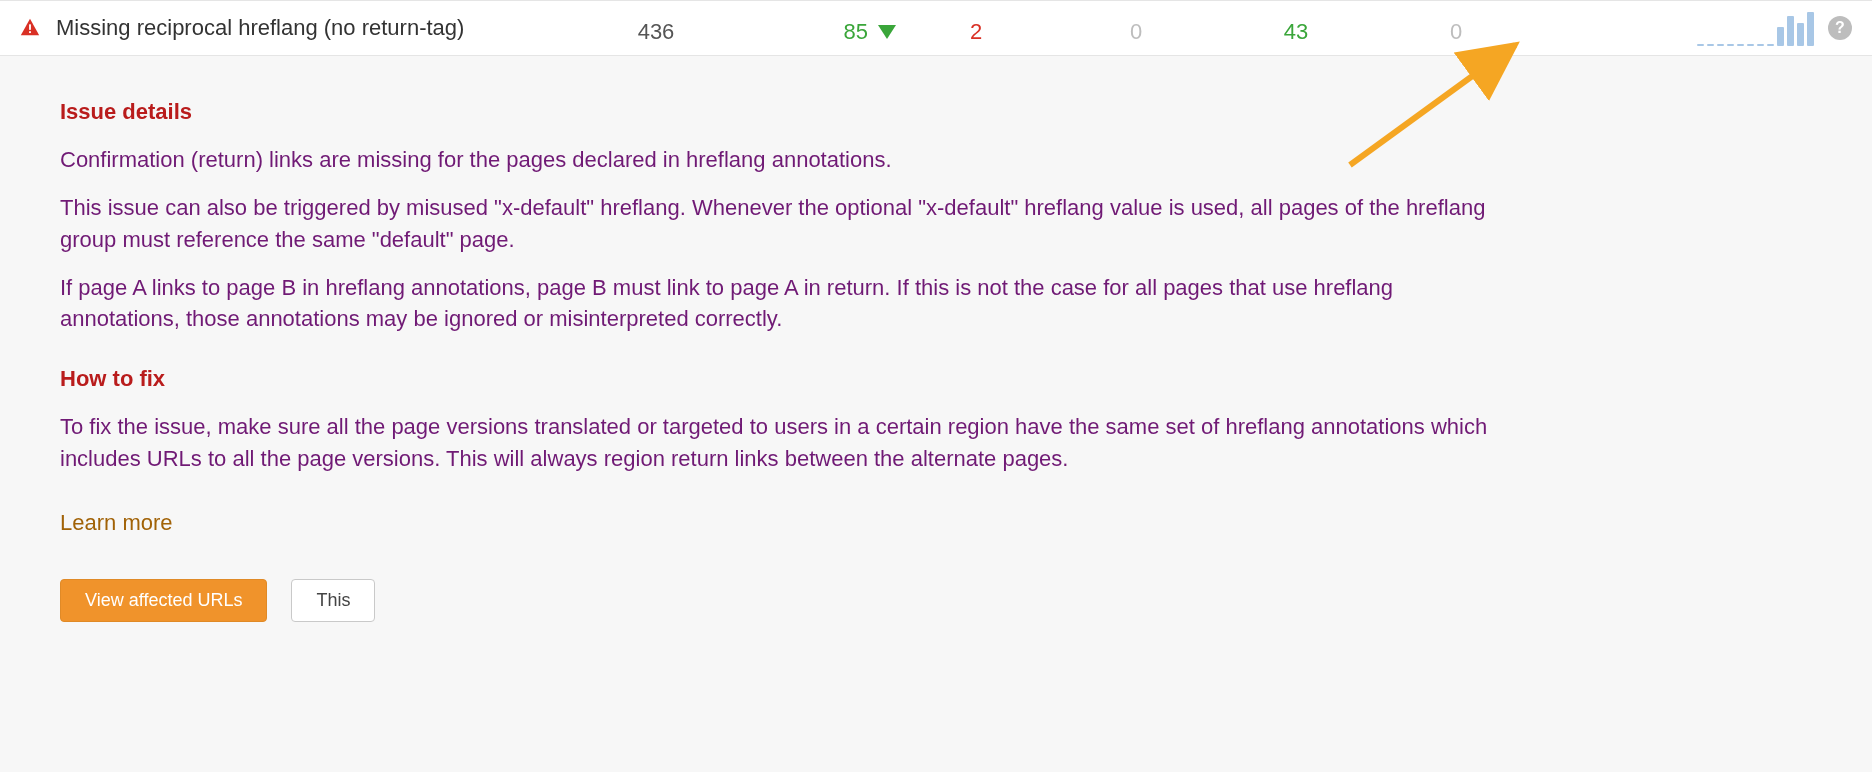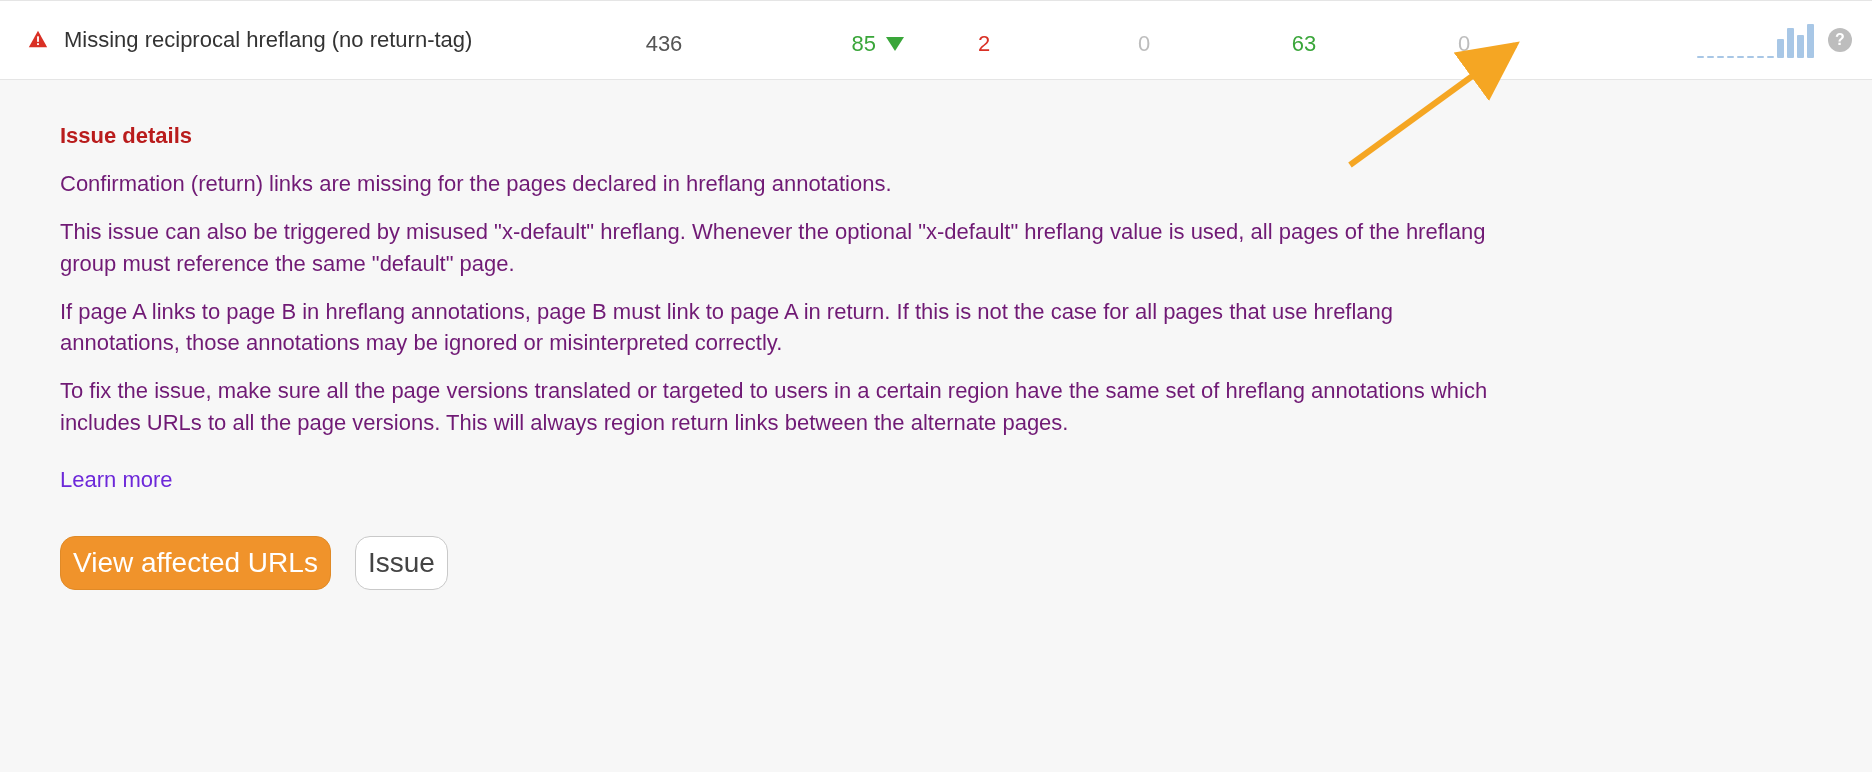--- a/index.html
+++ b/index.html
@@ -9,22 +9,22 @@
       color: #333;
       width: 1872px;
       position: relative;
     }
     .issue-row {
       display: flex;
       align-items: center;
       background: #fff;
       border-top: 1px solid #e5e5e5;
       border-bottom: 1px solid #e5e5e5;
-      height: 80px;
-      padding: 0 20px 0 24px;
+      height: 56px;
+      padding: 0 20px 0 16px;
       font-size: 22px;
     }
     .warn-icon {
       display: inline-flex;
       align-items: center;
       justify-content: center;
       width: 28px;
       margin-right: 12px;
     }
     .issue-name {
@@ -80,35 +80,35 @@
     .details h3 {
       font-size: 22px;
       font-weight: 700;
       margin-bottom: 16px;
       margin-top: 28px;
       color: #b91c1c;
     }
     .details h3:first-child { margin-top: 0; }
     .details p { margin-bottom: 16px; color: #701a75; }
     .learn-more {
-      color: #6d28d9;
+      color: #a16207;
       text-decoration: none;
       display: inline-block;
-      margin-top: 9px;
+      margin-top: 16px;
       cursor: pointer;
     }
     .actions {
       margin-top: 40px;
       display: flex;
       gap: 24px;
     }
     .btn {
-      font-size: 28px;
-      padding: 10px 12px;
-      border-radius: 15px;
+      font-size: 18px;
+      padding: 10px 24px;
+      border-radius: 4px;
       cursor: pointer;
       border: 1px solid transparent;
     }
     .btn-primary {
       background: #f0932b;
       color: #fff;
       border-color: #e08a27;
     }
     .btn-secondary {
       background: #fff;
@@ -140,21 +140,21 @@
 
   <span class="col col-added">
     <span>85</span>
     <svg width="18" height="14" viewBox="0 0 18 14">
       <path d="M0 0 L18 0 L9 14 Z" fill="#3aa63a"></path>
     </svg>
   </span>
 
   <span class="col col-new">2</span>
   <span class="col col-zero">0</span>
-  <span class="col col-green2">63</span>
+  <span class="col col-green2">43</span>
   <span class="col col-zero2">0</span>
 
   <span class="spark-wrap">
     <span class="sparkline" id="sparkline">
         <div class="bar" style="height: 2.125px;"></div>
         <div class="bar" style="height: 2.125px;"></div>
         <div class="bar" style="height: 2.125px;"></div>
         <div class="bar" style="height: 2.125px;"></div>
         <div class="bar" style="height: 2.125px;"></div>
         <div class="bar" style="height: 2.125px;"></div>
@@ -168,27 +168,28 @@
     <span class="help-icon">?</span>
   </span>
 </div>
 
 <div class="details">
   <h3>Issue details</h3>
   <p>Confirmation (return) links are missing for the pages declared in hreflang annotations.</p>
   <p>This issue can also be triggered by misused "x-default" hreflang. Whenever the optional "x-default" hreflang value is used, all pages of the hreflang group must reference the same "default" page.</p>
   <p>If page A links to page B in hreflang annotations, page B must link to page A in return. If this is not the case for all pages that use hreflang annotations, those annotations may be ignored or misinterpreted correctly.</p>
 
+  <h3>How to fix</h3>
   <p>To fix the issue, make sure all the page versions translated or targeted to users in a certain region have the same set of hreflang annotations which includes URLs to all the page versions. This will always region return links between the alternate pages.</p>
 
   <a class="learn-more">Learn more</a>
 
   <div class="actions">
     <button class="btn btn-primary">View affected URLs</button>
-    <button class="btn btn-secondary">Issue</button>
+    <button class="btn btn-secondary">This</button>
   </div>
 </div>
 
 <svg class="arrow-overlay" width="200" height="140">
   <defs>
     <marker id="ah" markerWidth="12" markerHeight="12" refX="9" refY="5" orient="auto">
       <path d="M0 0 L10 5 L0 10 Z" fill="#f5a623"></path>
     </marker>
   </defs>
   <line x1="10" y1="130" x2="175" y2="10" stroke="#f5a623" stroke-width="6" marker-end="url(#ah)"></line>

